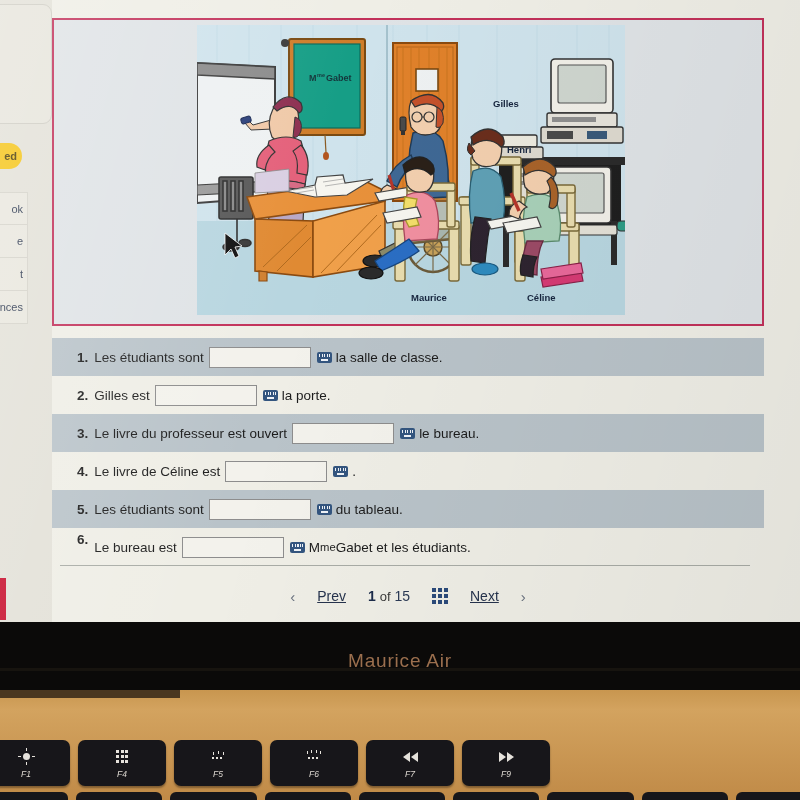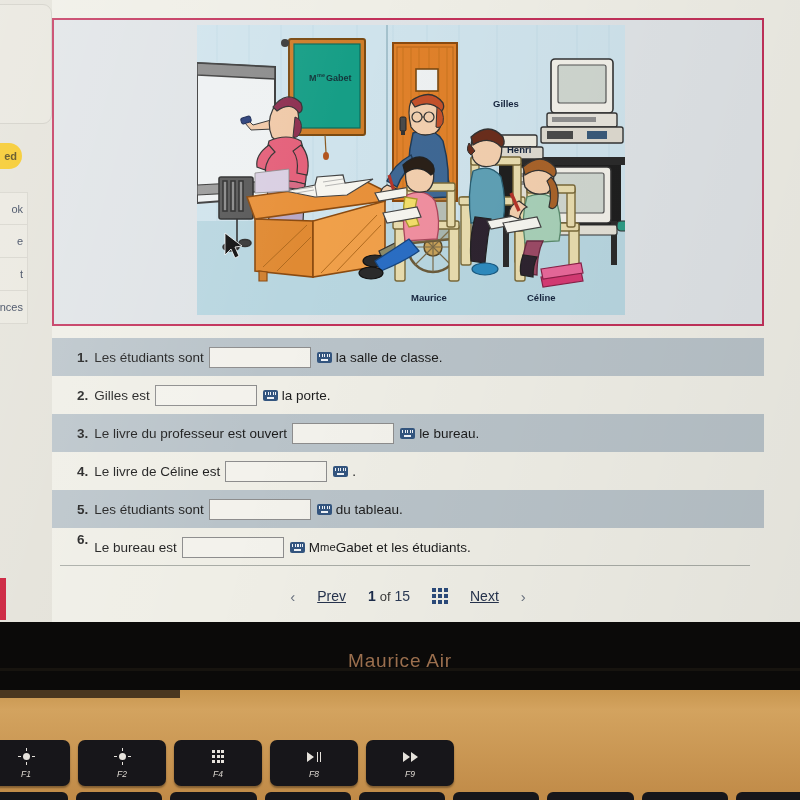--- a/index.html
+++ b/index.html
@@ -491,48 +491,65 @@
 
 <div id="keyrow">
   <div class="key">
     <span class="glyph">
         <span class="g-sun"></span>
       </span>
     <span class="flabel">F1</span>
   </div>
   <div class="key">
     <span class="glyph">
-        <span class="g-sun"></span>
-      </span>
-    <span class="flabel">F2</span>
-  </div>
-  <div class="key">
-    <span class="glyph">
       <span class="g-grid">
           <i></i>
           <i></i>
           <i></i>
           <i></i>
           <i></i>
           <i></i>
           <i></i>
           <i></i>
           <i></i>
         </span>
     </span>
     <span class="flabel">F4</span>
   </div>
   <div class="key">
     <span class="glyph">
+      <span class="g-dim">
+        <span class="ray" style="left:4px;top:1px"></span>
+        <span class="ray" style="left:9px;top:0px"></span>
+        <span class="ray" style="left:14px;top:1px"></span>
+        <span class="bar"></span>
+      </span>
+    </span>
+    <span class="flabel">F5</span>
+  </div>
+  <div class="key">
+    <span class="glyph">
+      <span class="g-dim">
+        <span class="ray" style="left:2px;top:0px"></span>
+        <span class="ray" style="left:6px;top:-1px"></span>
+        <span class="ray" style="left:11px;top:-1px"></span>
+        <span class="ray" style="left:15px;top:0px"></span>
+        <span class="bar"></span>
+      </span>
+    </span>
+    <span class="flabel">F6</span>
+  </div>
+  <div class="key">
+    <span class="glyph">
       <span class="g-rew">
-          <span class="tri-r"></span>
-          <span class="bars"></span>
+          <span class="tri-l"></span>
+          <span class="tri-l"></span>
         </span>
     </span>
-    <span class="flabel">F8</span>
+    <span class="flabel">F7</span>
   </div>
   <div class="key">
     <span class="glyph">
       <span class="g-ff">
           <span class="tri-r"></span>
           <span class="tri-r"></span>
         </span>
     </span>
     <span class="flabel">F9</span>
   </div>

